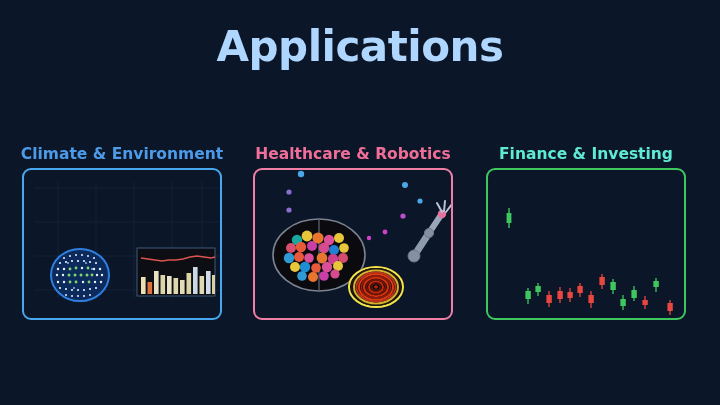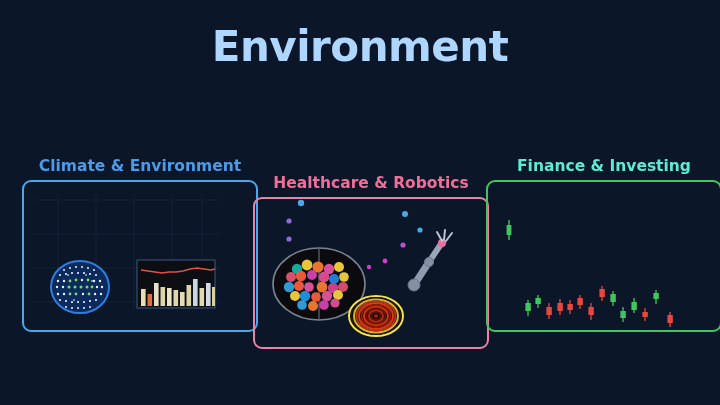--- a/index.html
+++ b/index.html
@@ -12,23 +12,23 @@
   #slide{position:absolute;inset:0;}
 
   .title{
     position:absolute;top:22px;left:0;width:720px;
     text-align:center;
     font-size:42px;font-weight:bold;
     letter-spacing:-0.5px;
     color:#aed6ff;
   }
 
-  .panel{position:absolute;top:180px;width:236px;height:152px;}
+  .panel{position:absolute;top:168px;width:200px;height:152px;}
   .panel-1{left:22px;}
-  .panel-2{left:253px;margin-top:17px;}
+  .panel-2{left:253px;}
   .panel-3{left:486px;}
 
   .panel-heading{
     position:absolute;bottom:100%;left:50%;transform:translateX(-50%);
     margin-bottom:5px;white-space:nowrap;
     font-size:15.5px;font-weight:bold;
   }
   .panel-box{
     position:absolute;inset:0;
     border:2px solid;border-radius:9px;
@@ -42,21 +42,21 @@
   .p3 .panel-box{border-color:#3fc75f;}
 
   .viz{position:absolute;inset:0;}
   svg{display:block;}
 </style>
 </head>
 <body>
 
 <div id="slide">
 
-  <div class="title">Environment</div>
+  <div class="title">Applications</div>
 
   <div class="panel panel-1 p1">
     <div class="panel-heading">Climate &amp; Environment</div>
     <div class="panel-box">
       <svg class="viz" width="206" height="148" viewBox="0 0 206 148">
         <g stroke="#152238" stroke-width="1" fill="none">
           <line x1="10" y1="18" x2="196" y2="18"></line>
           <line x1="10" y1="52" x2="196" y2="52"></line>
           <line x1="10" y1="86" x2="196" y2="86"></line>
           <line x1="10" y1="120" x2="196" y2="120"></line>

